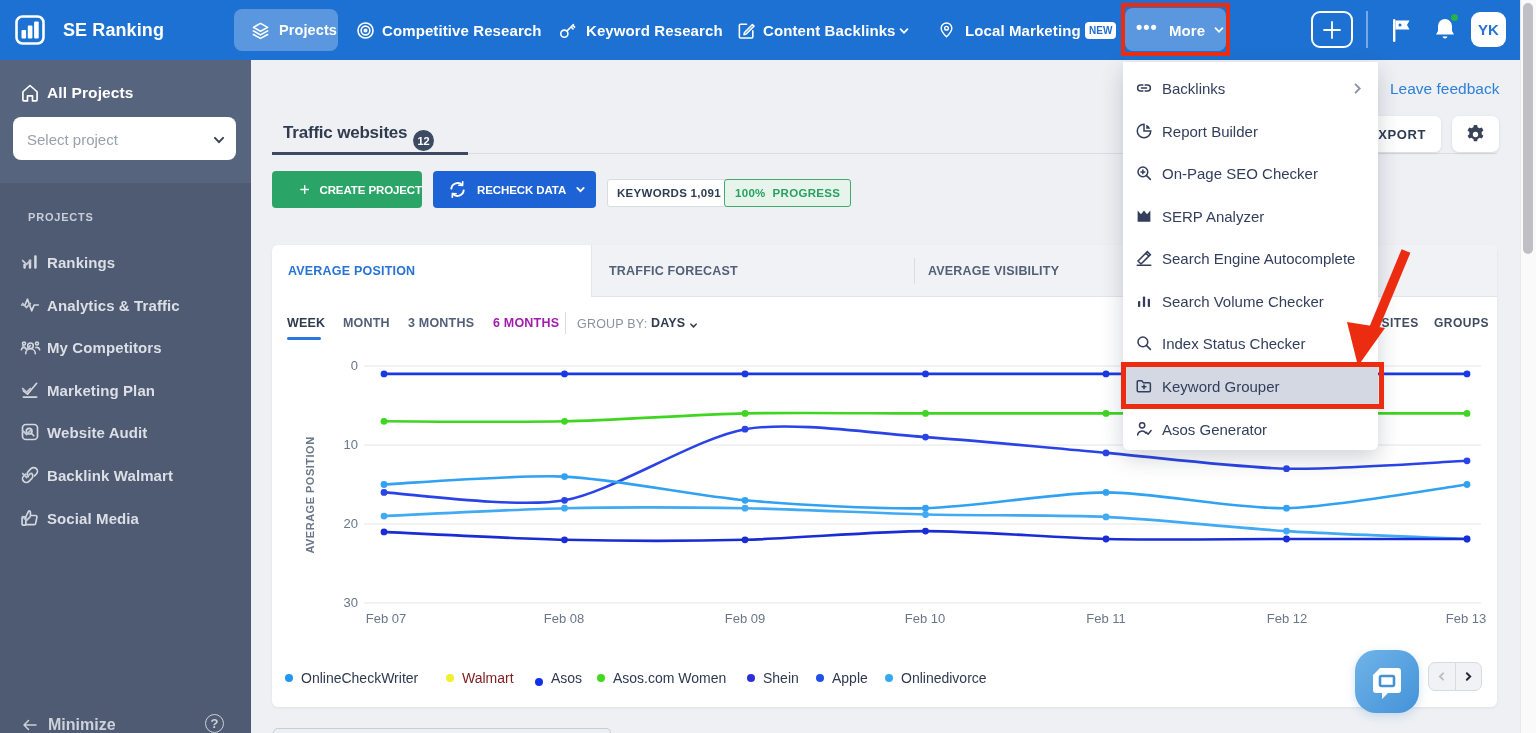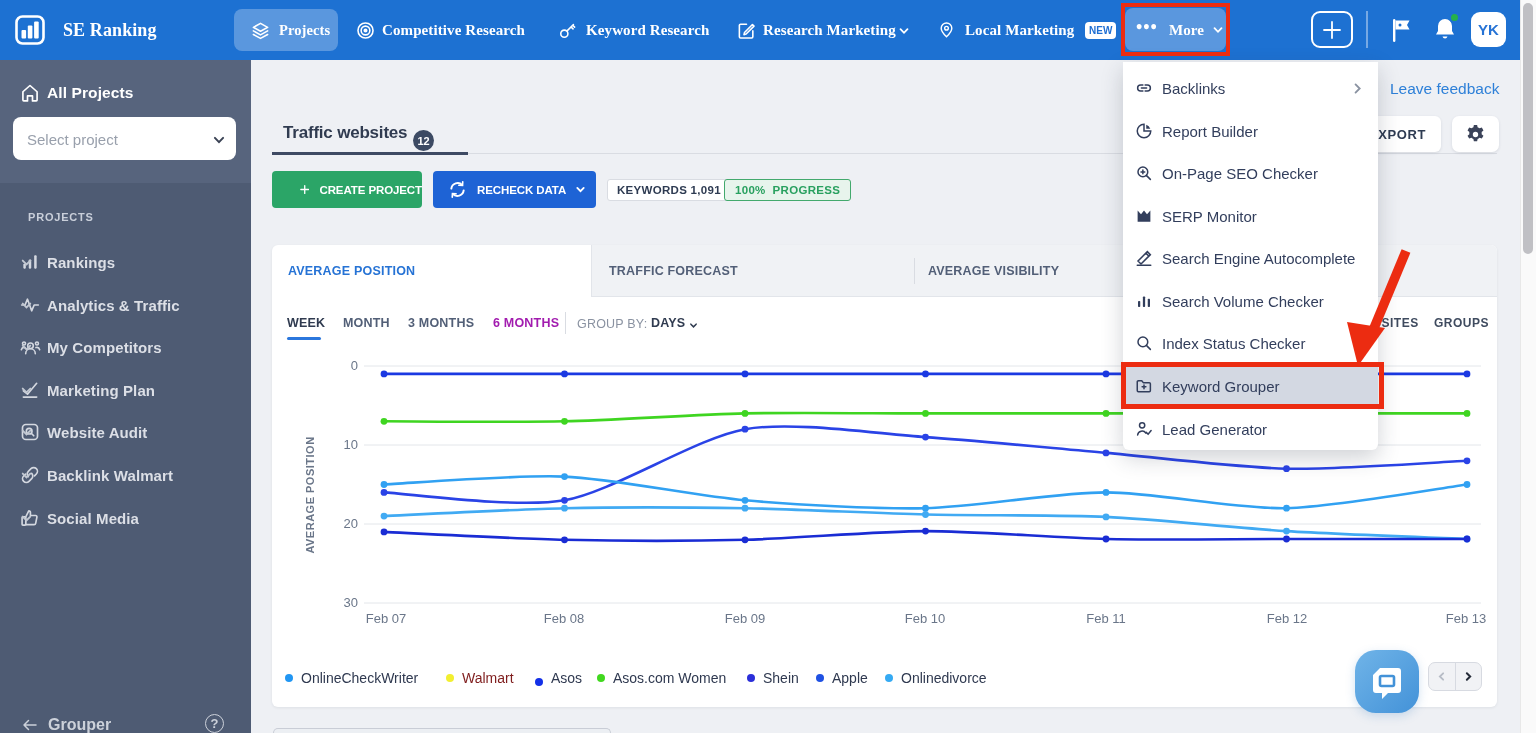--- a/index.html
+++ b/index.html
@@ -2,42 +2,42 @@
 <html><head>
 <meta charset="utf-8">
 <style>
 * { margin:0; padding:0; box-sizing:border-box; }
 html,body { width:1536px; height:733px; overflow:hidden; font-family:"Liberation Sans", sans-serif; }
 body { position:relative; background:#eef0f4; }
 .abs { position:absolute; }
 
 
 #nav { left:0; top:0; width:1536px; height:60px; background:#1d71d2; }
-.navitem { position:absolute; top:0; height:60px; display:flex; align-items:center; color:#fff; font-size:15px; font-weight:bold; letter-spacing:.1px; white-space:nowrap;font-family:Liberation Serif, serif; }
+.navitem { position:absolute; top:0; height:60px; display:flex; align-items:center; color:#fff; font-size:15px; font-weight:bold; letter-spacing:.1px; white-space:nowrap; }
 .pill { position:absolute; background:rgba(255,255,255,.27); border-radius:8px; }
 .navchev { margin-left:8px; }
 
 
 #side { left:0; top:60px; width:251px; height:673px; background:#4e5b73; }
 #sidetop { position:absolute; left:0; top:0; width:251px; height:123px; background:#57647d; }
 .sitem { position:absolute; left:0; width:247px; height:42px; color:#dcdfe6; font-size:15px; font-weight:bold; letter-spacing:.1px; display:flex; align-items:center; }
 .sitem .txt { position:absolute; left:47px; }
 .sitem svg { position:absolute; left:20px; }
 .schev { position:absolute; right:21px; }
 
 
 #leavefb { left:1390px; top:80px; color:#2e80d8; font-size:15.5px; white-space:nowrap; }
 #awbadge { left:413px; top:130px; width:21px; height:21px; border-radius:50%; background:#3c4a63; color:#fff; font-size:11px; font-weight:bold; display:flex; align-items:center; justify-content:center; }
 #awline { left:272px; top:152px; width:196px; height:3px; background:#3e4a63; }
 #grayline { left:468px; top:153px; width:1029px; height:1px; background:#d9dce2; }
 
 .btn { position:absolute; top:171px; height:37px; border-radius:4px; color:#fff; font-size:12.5px; font-weight:bold; letter-spacing:.4px; display:flex; align-items:center; white-space:nowrap; }
 #createbtn { left:272px; width:150px; background:#2ba567;padding-left:12px; }
 #recheckbtn { left:433px; width:163px; background:#1e63d5; }
-.chip { position:absolute; top:179px; height:22px; border-radius:3px; font-size:12px; font-weight:bold; letter-spacing:.3px; display:flex; align-items:center; white-space:nowrap; }
+.chip { position:absolute; top:179px; height:28px; border-radius:3px; font-size:12px; font-weight:bold; letter-spacing:.3px; display:flex; align-items:center; white-space:nowrap; }
 #kwchip { left:607px; padding:0 9px; background:#fff; border:1px solid #d9dce2; color:#2e3b52; font-size:11.5px; }
 #prchip { left:724px; padding:0 10px; background:#e7f4ec; border:1px solid #43a96d; color:#28a05f; font-size:11.5px; }
 
 #exportbtn { left:1338px; top:116px; width:103px; height:36px; background:#fff; border-radius:6px; box-shadow:0 1px 3px rgba(40,50,70,.12); color:#2e3b52; font-size:13px; font-weight:bold; letter-spacing:.6px; display:flex; align-items:center; padding-left:31px; }
 #gearbtn { left:1452px; top:116px; width:47px; height:36px; background:#fff; border-radius:7px; box-shadow:0 1px 3px rgba(40,50,70,.12); display:flex; align-items:center; justify-content:center; }
 
 
 #card { left:272px; top:245px; width:1225px; height:462px; background:#fff; border-radius:6px; box-shadow:0 1px 3px rgba(40,50,70,.08); }
 #tabinactive { left:591px; top:245px; width:906px; height:52px; background:#f0f2f5; border-bottom:1px solid #e2e5ea; border-left:1px solid #e2e5ea; border-top-right-radius:6px; }
 .tabtxt { position:absolute; top:245px; height:52px; display:flex; align-items:center; font-size:12.5px; font-weight:bold; letter-spacing:.2px; }
@@ -110,21 +110,21 @@
   </svg>
 </div>
 <div class="navitem" style="left:586px">Keyword Research</div>
 
 <div class="navitem" style="left:737px">
   <svg width="19" height="19" viewBox="0 0 24 24" fill="none" stroke="#fff" stroke-width="2" stroke-linecap="round" stroke-linejoin="round">
     <path d="M20 12.5 V20 a1.5 1.5 0 0 1 -1.5 1.5 H4.5 A1.5 1.5 0 0 1 3 20 V5.5 A1.5 1.5 0 0 1 4.5 4 H12"></path>
     <path d="M9.5 14.5 L19.5 4.5 L21.5 6.5 L11.5 16.5 L8.8 17.2 Z"></path>
   </svg>
 </div>
-<div class="navitem" style="left:763px">Research Marketing</div>
+<div class="navitem" style="left:763px">Content Backlinks</div>
 <svg class="abs" style="left:898px;top:25px" width="12" height="12" viewBox="0 0 12 12" fill="none" stroke="#fff" stroke-width="1.8" stroke-linecap="round">
     <path d="M2.5 4.2 L6 7.8 L9.5 4.2"></path>
   </svg>
 
 <div class="navitem" style="left:938px">
   <svg width="17" height="20" viewBox="0 0 24 24" fill="none" stroke="#fff" stroke-width="2">
     <path d="M12 21.5 C12 21.5 4.5 14.5 4.5 9.5 a7.5 7.5 0 0 1 15 0 C19.5 14.5 12 21.5 12 21.5 Z"></path>
     <circle cx="12" cy="9.5" r="2.6"></circle>
   </svg>
 </div>
@@ -249,21 +249,21 @@
   <span class="txt">Social Media</span>
   <svg class="schev" width="13" height="13" viewBox="0 0 12 12" fill="none" stroke="#c2c8d2" stroke-width="1.7" stroke-linecap="round">
       <path d="M2.5 4.2 L6 7.8 L9.5 4.2"></path>
     </svg>
 </div>
 
 <div class="abs" style="left:21px;top:716px;color:#ccd1da;font-size:16px;font-weight:bold;display:flex;align-items:center">
   <svg width="18" height="18" viewBox="0 0 24 24" fill="none" stroke="#ccd1da" stroke-width="2" stroke-linecap="round" stroke-linejoin="round">
       <path d="M20 12 H4 M10 6 L4 12 L10 18"></path>
     </svg>
-  <span style="margin-left:9px">Grouper</span>
+  <span style="margin-left:9px">Minimize</span>
 </div>
 <div class="abs" style="left:205px;top:714px;width:19px;height:19px;border:1.8px solid #ccd1da;border-radius:50%;color:#ccd1da;font-size:13px;font-weight:bold;display:flex;align-items:center;justify-content:center">?</div>
 
 <div class="abs" id="leavefb">Leave feedback</div>
 <div class="abs" id="aw" style="font-size:17px;font-weight:bold;color:#303b50;left:283px;top:123px;letter-spacing:-.2px;white-space:nowrap">Traffic websites</div>
 <div class="abs" id="awbadge">12</div>
 <div class="abs" id="grayline"></div>
 <div class="abs" id="awline"></div>
 
 <div class="btn" id="createbtn">
@@ -439,21 +439,21 @@
       <circle cx="10.5" cy="10.5" r="6.5"></circle>
       <path d="M15.5 15.5 L20.5 20.5"></path>
       <path d="M10.5 8 v5 M8 10.5 h5"></path>
     </svg>
     <span class="txt">On-Page SEO Checker</span>
   </div>
 <div class="mitem" style="top:195px">
     <svg width="18" height="18" viewBox="0 0 24 24" fill="#323e5c">
       <path d="M3.5 4.5 L8 9.5 L12 4.8 L16 9.5 L20.5 4.5 V19.5 H3.5 Z"></path>
     </svg>
-    <span class="txt">SERP Monitor</span>
+    <span class="txt">SERP Analyzer</span>
   </div>
 <div class="mitem" style="top:237px">
     <svg width="18" height="18" viewBox="0 0 24 24" fill="none" stroke="#323e5c" stroke-width="2" stroke-linecap="round">
       <path d="M4 16 L14.5 5.5 L18.5 9.5 L8 20 Z M14.5 5.5 L16.5 3.5 L20.5 7.5 L18.5 9.5"></path>
       <path d="M3 21.5 H21"></path>
     </svg>
     <span class="txt">Search Engine Autocomplete</span>
   </div>
 <div class="mitem" style="top:280px">
     <svg width="18" height="18" viewBox="0 0 24 24" fill="#323e5c">
@@ -476,21 +476,21 @@
       <path d="M12 10.5 v5 M9.5 13 h5"></path>
     </svg>
     <span class="txt">Keyword Grouper</span>
   </div>
 <div class="mitem" style="top:408px">
     <svg width="18" height="18" viewBox="0 0 24 24" fill="none" stroke="#323e5c" stroke-width="2" stroke-linecap="round">
       <circle cx="9.5" cy="7" r="3.5"></circle>
       <path d="M3.5 20 a6 6 0 0 1 11 -2.5"></path>
       <path d="M15 16.5 l2.5 2.5 L21.5 14"></path>
     </svg>
-    <span class="txt">Lead Generator</span>
+    <span class="txt">Asos Generator</span>
   </div>
 
 <div class="redbox" id="redbox-more"></div>
 <div class="redbox" id="redbox-kg"></div>
 
 <svg class="abs" style="left:1330px;top:240px" width="110" height="135" viewBox="0 0 110 135">
   <path d="M76 11 L44 88" stroke="#ec2c11" stroke-width="9.5"></path>
   <path d="M55 88 L28 126 L17 82 Z" fill="#ec2c11"></path>
 </svg>
 

